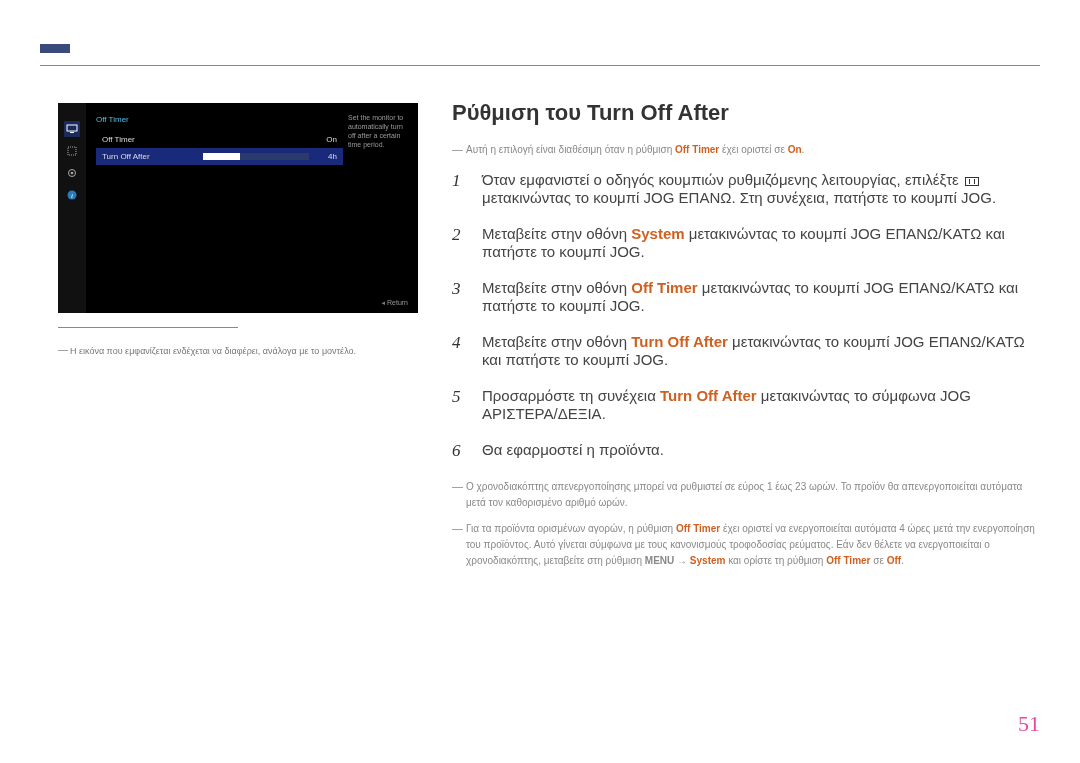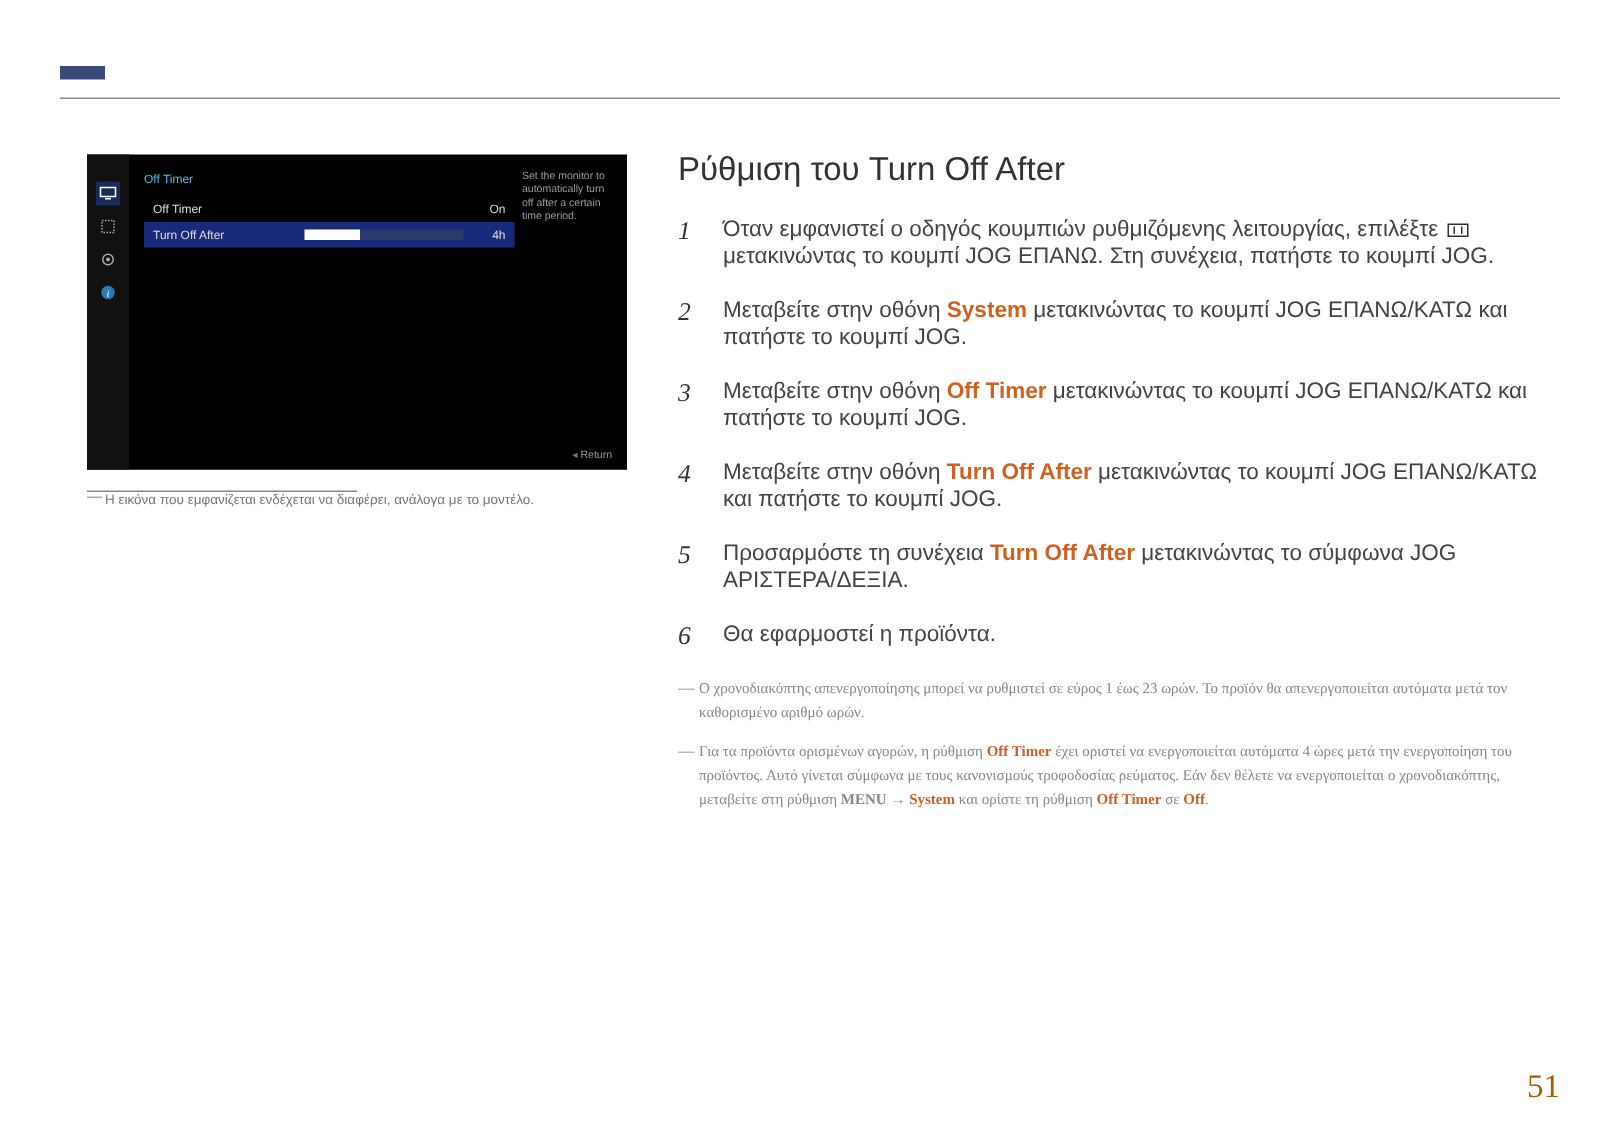--- a/index.html
+++ b/index.html
@@ -99,38 +99,38 @@
   }
   .ss-return::before { content: "◂ "; color:#777; }
   .caption-rule {
     border-top: 1px solid #888;
     width: 180px;
     margin-top: 14px;
   }
   .caption {
     font-size: 9px;
     color: #777;
-    margin-top: 0;
+    margin-top: 18px;
     position: relative;
     padding-left: 12px;
   }
   .caption::before {
     content: "―";
     position: absolute; left: 0; top: -2px;
     font-size: 10px; color:#888;
   }
   .content {
     position: absolute;
     left: 452px;
     top: 100px;
     right: 40px;
   }
   h1 {
     font-size: 22px;
-    font-weight: 400;
+    font-weight: 700;
     color: #333;
     margin-bottom: 18px;
   }
   .subnote {
     font-size: 10px;
     color: #888;
     margin-bottom: 16px;
     position: relative;
     padding-left: 14px;
   }
@@ -170,41 +170,40 @@
   }
   .icon-inline::after {
     content: "";
     position: absolute;
     left: 3px; right: 3px; top: 1px; bottom: 1px;
     border-left: 1.2px solid #333;
     border-right: 1.2px solid #333;
   }
   .footnotes {
     margin-top: 4px;
-    font-family: Liberation Serif, serif;
   }
   .footnote {
     font-size: 10px;
     line-height: 16px;
     color: #888;
     margin-bottom: 10px;
     position: relative;
     padding-left: 14px;
   }
   .footnote::before {
     content: "―";
     position: absolute; left: 0; top: -1px;
     font-size: 11px; color:#888;
   }
   .page-num {
     position: absolute;
     right: 40px;
     bottom: 26px;
     font-size: 22px;
-    color: #a16207;
+    color: #ec4899;
     font-family: Georgia, serif;
   }
 </style>
 </head>
 <body>
 
 <div class="header-bar"></div>
 <div class="header-rule"></div>
 
 <div class="screenshot-wrap">
@@ -250,20 +249,23 @@
     <div class="ss-desc">Set the monitor to automatically turn off after a certain time period.</div>
     <div class="ss-return">Return</div>
   </div>
   <div class="caption-rule"></div>
   <div class="caption">Η εικόνα που εμφανίζεται ενδέχεται να διαφέρει, ανάλογα με το μοντέλο.</div>
 </div>
 
 <div class="content">
   <h1>Ρύθμιση του Turn Off After</h1>
 
+  <div class="subnote">
+    <span>Αυτή η επιλογή είναι διαθέσιμη όταν η ρύθμιση </span><span class="accent strong">Off Timer</span><span> έχει οριστεί σε </span><span class="accent strong">On</span><span>.</span>
+  </div>
 
   <ol class="steps">
     <li class="step">
       <span class="num">1</span>
       <span class="txt">
         <span>Όταν εμφανιστεί ο οδηγός κουμπιών ρυθμιζόμενης λειτουργίας, επιλέξτε </span><span class="icon-inline"></span><span> μετακινώντας το κουμπί JOG ΕΠΑΝΩ. Στη συνέχεια, πατήστε το κουμπί JOG.</span>
       </span>
     </li>
     <li class="step">
       <span class="num">2</span>

